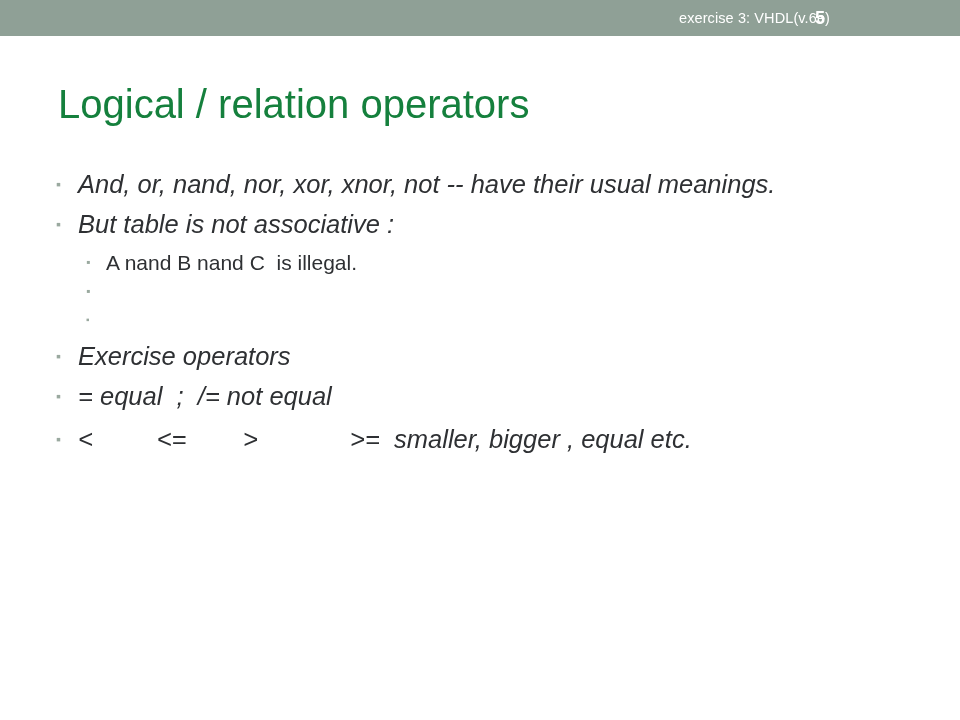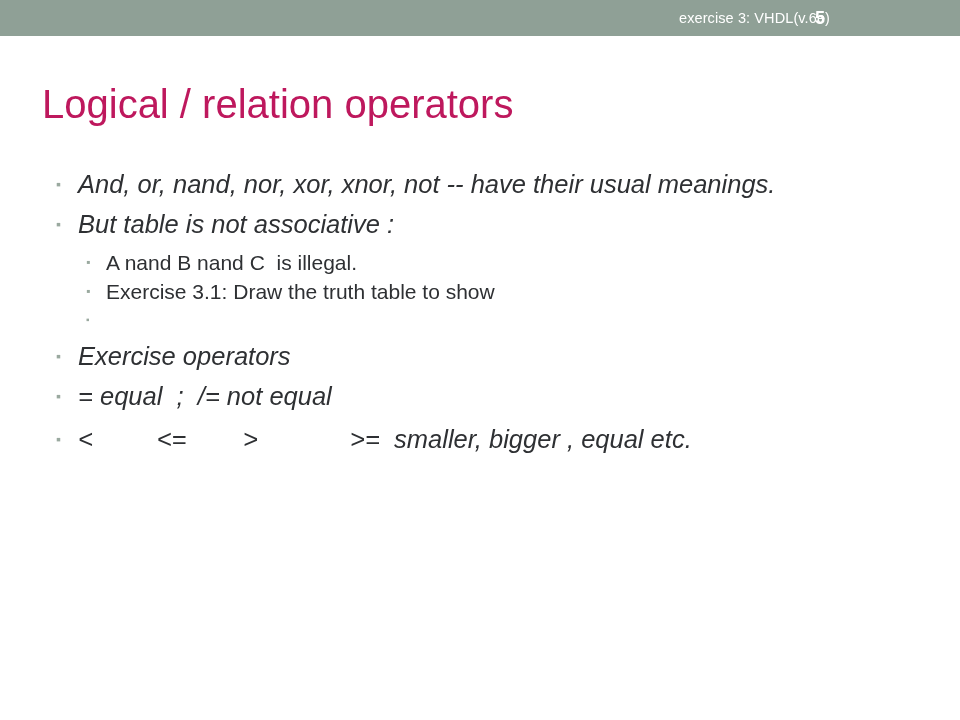--- a/index.html
+++ b/index.html
@@ -51,24 +51,24 @@
     line-height: 36px;
     text-align: center;
     color: #ffffff;
     font-size: 18px;
     font-weight: bold;
   }
 
   
   .slide-title {
     position: absolute;
-    left: 42px;
+    left: 58px;
     top: 80px;
     width: 860px;
-    color: #be185d;
+    color: #15803d;
     font-size: 40px;
     font-weight: normal;
     line-height: 48px;
     white-space: pre;
   }
 
   
   .body-content {
     position: absolute;
     left: 56px;
@@ -169,21 +169,20 @@
       <span class="text">But table is not associative :</span>
     </div>
 
     <div class="bullet-row lvl2 gap-before">
       <span class="marker">▪</span>
       <span class="text">A nand B nand C  is illegal.</span>
     </div>
 
     <div class="bullet-row lvl2">
       <span class="marker">▪</span>
-      <span class="text">Exercise 3.1: Draw the truth table to show</span>
     </div>
 
     <div class="bullet-row lvl3">
       <span class="marker">▪</span>
     </div>
 
     <div class="bullet-row lvl1 gap-before">
       <span class="marker">▪</span>
       <span class="text">Exercise operators</span>
     </div>

